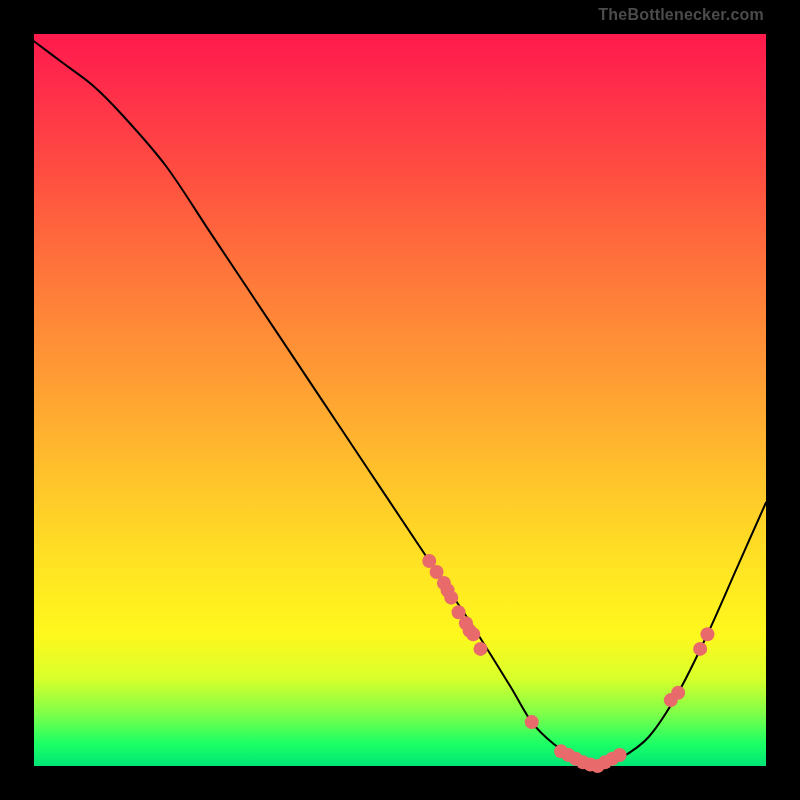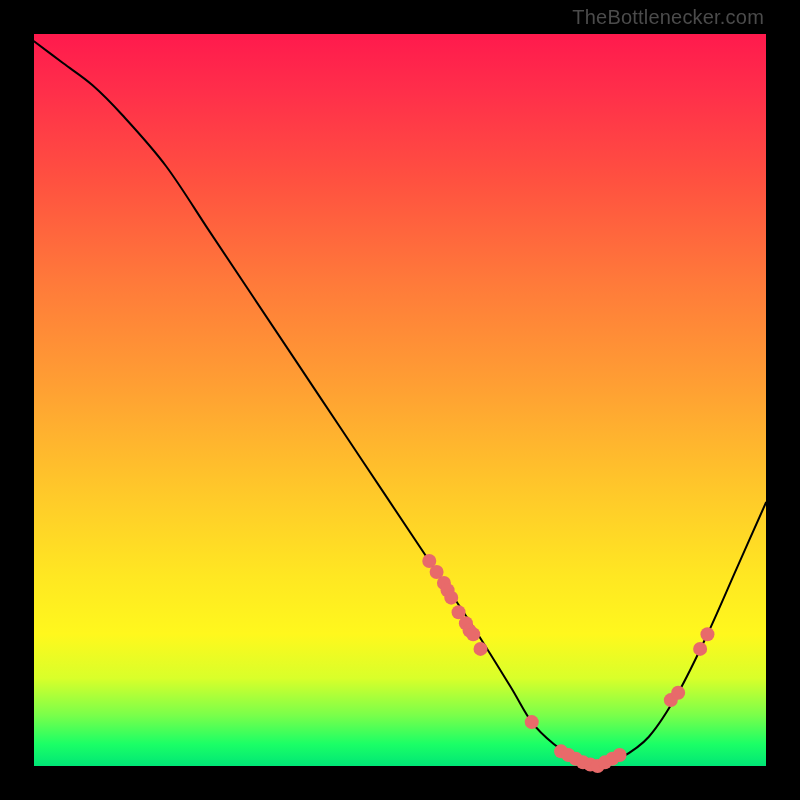--- a/index.html
+++ b/index.html
@@ -30,22 +30,22 @@
       #7bff4a 93%,
       #1bff66 97%,
       #00e676 100%
     );
   }
   .watermark {
     position: absolute;
     top: 6px;
     right: 36px;
     color: #4b4b4b;
-    font-size: 20px;
-    font-weight: 400;
+    font-size: 16px;
+    font-weight: 700;
     letter-spacing: 0.2px;
     user-select: none;
     margin-left: 48px;
   }
   svg.plot {
     position: absolute;
     left: 34px;
     top: 34px;
     width: 732px;
     height: 732px;

